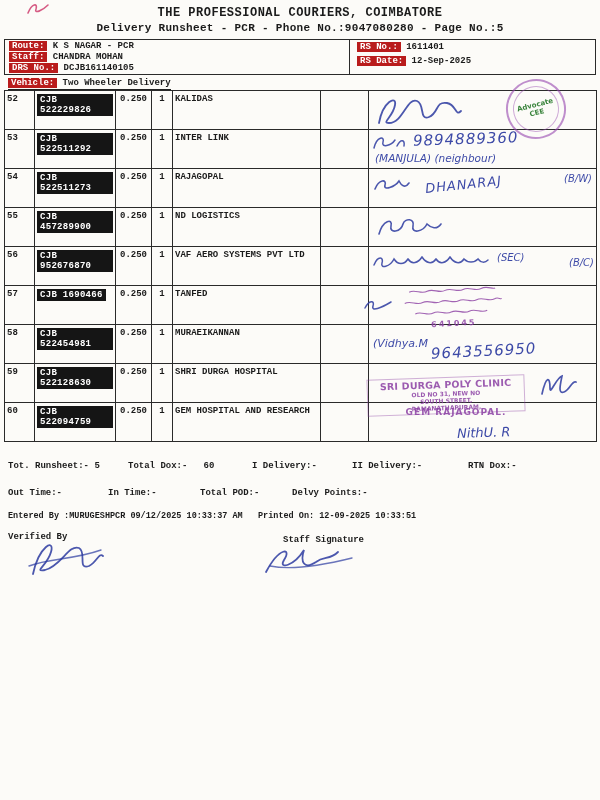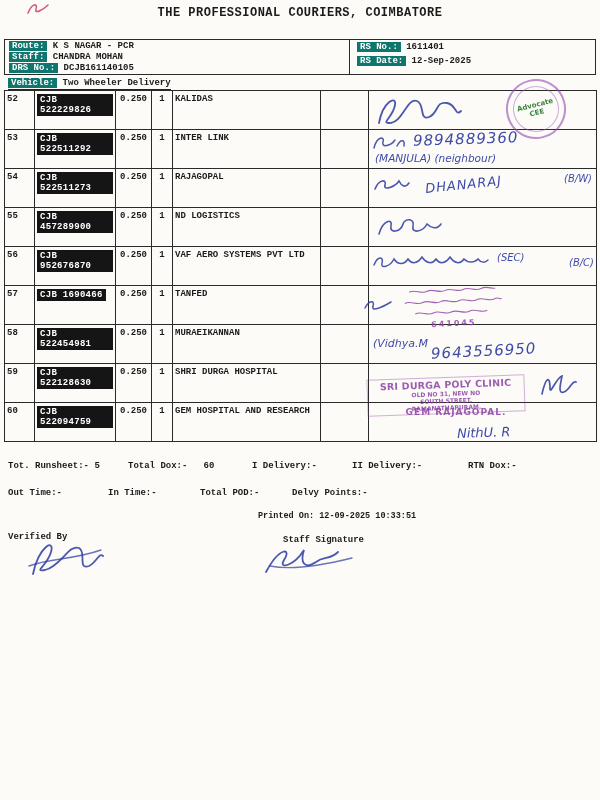--- a/index.html
+++ b/index.html
@@ -9,21 +9,21 @@
     position: relative; width: 600px; height: 800px;
     background: #fcfbf8; color: #1b1b1b; overflow: hidden;
   }
   .abs { position: absolute; white-space: pre; }
   .title { top: 6px; left: 0; width: 100%; text-align: center; font-size: 12px; font-weight: bold; letter-spacing: .5px; }
   .subtitle { top: 22px; left: 0; width: 100%; text-align: center; font-size: 11px; font-weight: bold; letter-spacing: .3px; }
 
   .infobox { position: absolute; left: 4px; top: 39px; width: 592px; height: 36px; border: 1.5px solid #2a2a2a; }
   .infobox .divider { position: absolute; left: 344px; top: 0; bottom: 0; width: 1px; background: #2a2a2a; }
   .iline { position: absolute; font-size: 9px; font-weight: bold; white-space: pre; }
-  .chip { background: #0f766e; color: #fff; padding: 0 3px; display: inline-block; font-weight: bold; }
+  .chip { background: #b91c1c; color: #fff; padding: 0 3px; display: inline-block; font-weight: bold; }
   .vehicle-line { top: 78px; left: 8px; font-size: 9px; font-weight: bold; }
   .vehicle-line .u { border-bottom: 1px solid #222; padding-bottom: 1px; }
 
   table.runsheet { position: absolute; left: 4px; top: 90px; width: 592px; border-collapse: collapse; table-layout: fixed; }
   table.runsheet td { border: 1px solid #2a2a2a; vertical-align: top; font-size: 9px; font-weight: bold; padding: 3px 2px; overflow: visible; }
   tr.hdr td { height: 14px; font-size: 8px; padding: 1px 2px; }
   tr.datarow { height: 39px; }
   td.c { text-align: center; }
   td.sigcell { position: relative; }
   .consign-chip { background: #151515; color: #fff; padding: 1px 3px; display: inline-block; font-size: 9px; letter-spacing: .3px; }
@@ -52,20 +52,21 @@
 </head>
 <body>
 
 <div class="page">
 
   <svg class="sigsvg" style="left:26px; top:1px;" width="26" height="16" viewBox="0 0 26 16">
     <path d="M2 12 C6 2 12 2 10 8 C8 13 16 10 22 4" stroke="rgba(204,51,102,.8)" stroke-width="1.6" fill="none" stroke-linecap="round"></path>
   </svg>
 
   <div class="abs title">THE PROFESSIONAL COURIERS, COIMBATORE</div>
+  <div class="abs subtitle">Delivery Runsheet - PCR - Phone No.:9047080280 - Page No.:5</div>
 
   <div class="infobox">
     <div class="divider"></div>
     <div class="iline" style="left:4px; top:1px;"><span class="chip">Route:</span><span> K S NAGAR - PCR</span></div>
     <div class="iline" style="left:4px; top:12px;"><span class="chip">Staff:</span><span> CHANDRA MOHAN</span></div>
     <div class="iline" style="left:4px; top:23px;"><span class="chip">DRS No.:</span><span> DCJB161140105</span></div>
     <div class="iline" style="left:352px; top:2px;"><span class="chip">RS No.:</span><span> 1611401</span></div>
     <div class="iline" style="left:352px; top:16px;"><span class="chip">RS Date:</span><span> 12-Sep-2025</span></div>
   </div>
 
@@ -244,20 +245,21 @@
   <div class="abs sum" style="left:128px; top:461px;">Total Dox:-   60</div>
   <div class="abs sum" style="left:252px; top:461px;">I Delivery:-</div>
   <div class="abs sum" style="left:352px; top:461px;">II Delivery:-</div>
   <div class="abs sum" style="left:468px; top:461px;">RTN Dox:-</div>
 
   <div class="abs sum" style="left:8px; top:488px;">Out Time:-</div>
   <div class="abs sum" style="left:108px; top:488px;">In Time:-</div>
   <div class="abs sum" style="left:200px; top:488px;">Total POD:-</div>
   <div class="abs sum" style="left:292px; top:488px;">Delvy Points:-</div>
 
+  <div class="abs sum-small" style="left:8px; top:511px;">Entered By :MURUGESHPCR 09/12/2025 10:33:37 AM</div>
   <div class="abs sum-small" style="left:258px; top:511px;">Printed On: 12-09-2025 10:33:51</div>
 
   <div class="abs sum" style="left:8px; top:532px;">Verified By</div>
   <div class="abs sum" style="left:283px; top:535px;">Staff Signature</div>
 
   <svg class="sigsvg" style="left:25px; top:536px;" width="84" height="46" viewBox="0 0 84 46">
     <path d="M8 38 C14 10 30 2 26 16 C22 30 8 36 20 34 C36 30 44 8 54 12 C62 16 52 34 64 30 C72 26 74 16 78 20" stroke="rgba(43,58,160,.85)" stroke-width="1.8" fill="none" stroke-linecap="round"></path>
     <path d="M4 30 C24 22 48 24 76 14" stroke="rgba(43,58,160,.7)" stroke-width="1.4" fill="none" stroke-linecap="round"></path>
   </svg>
 

